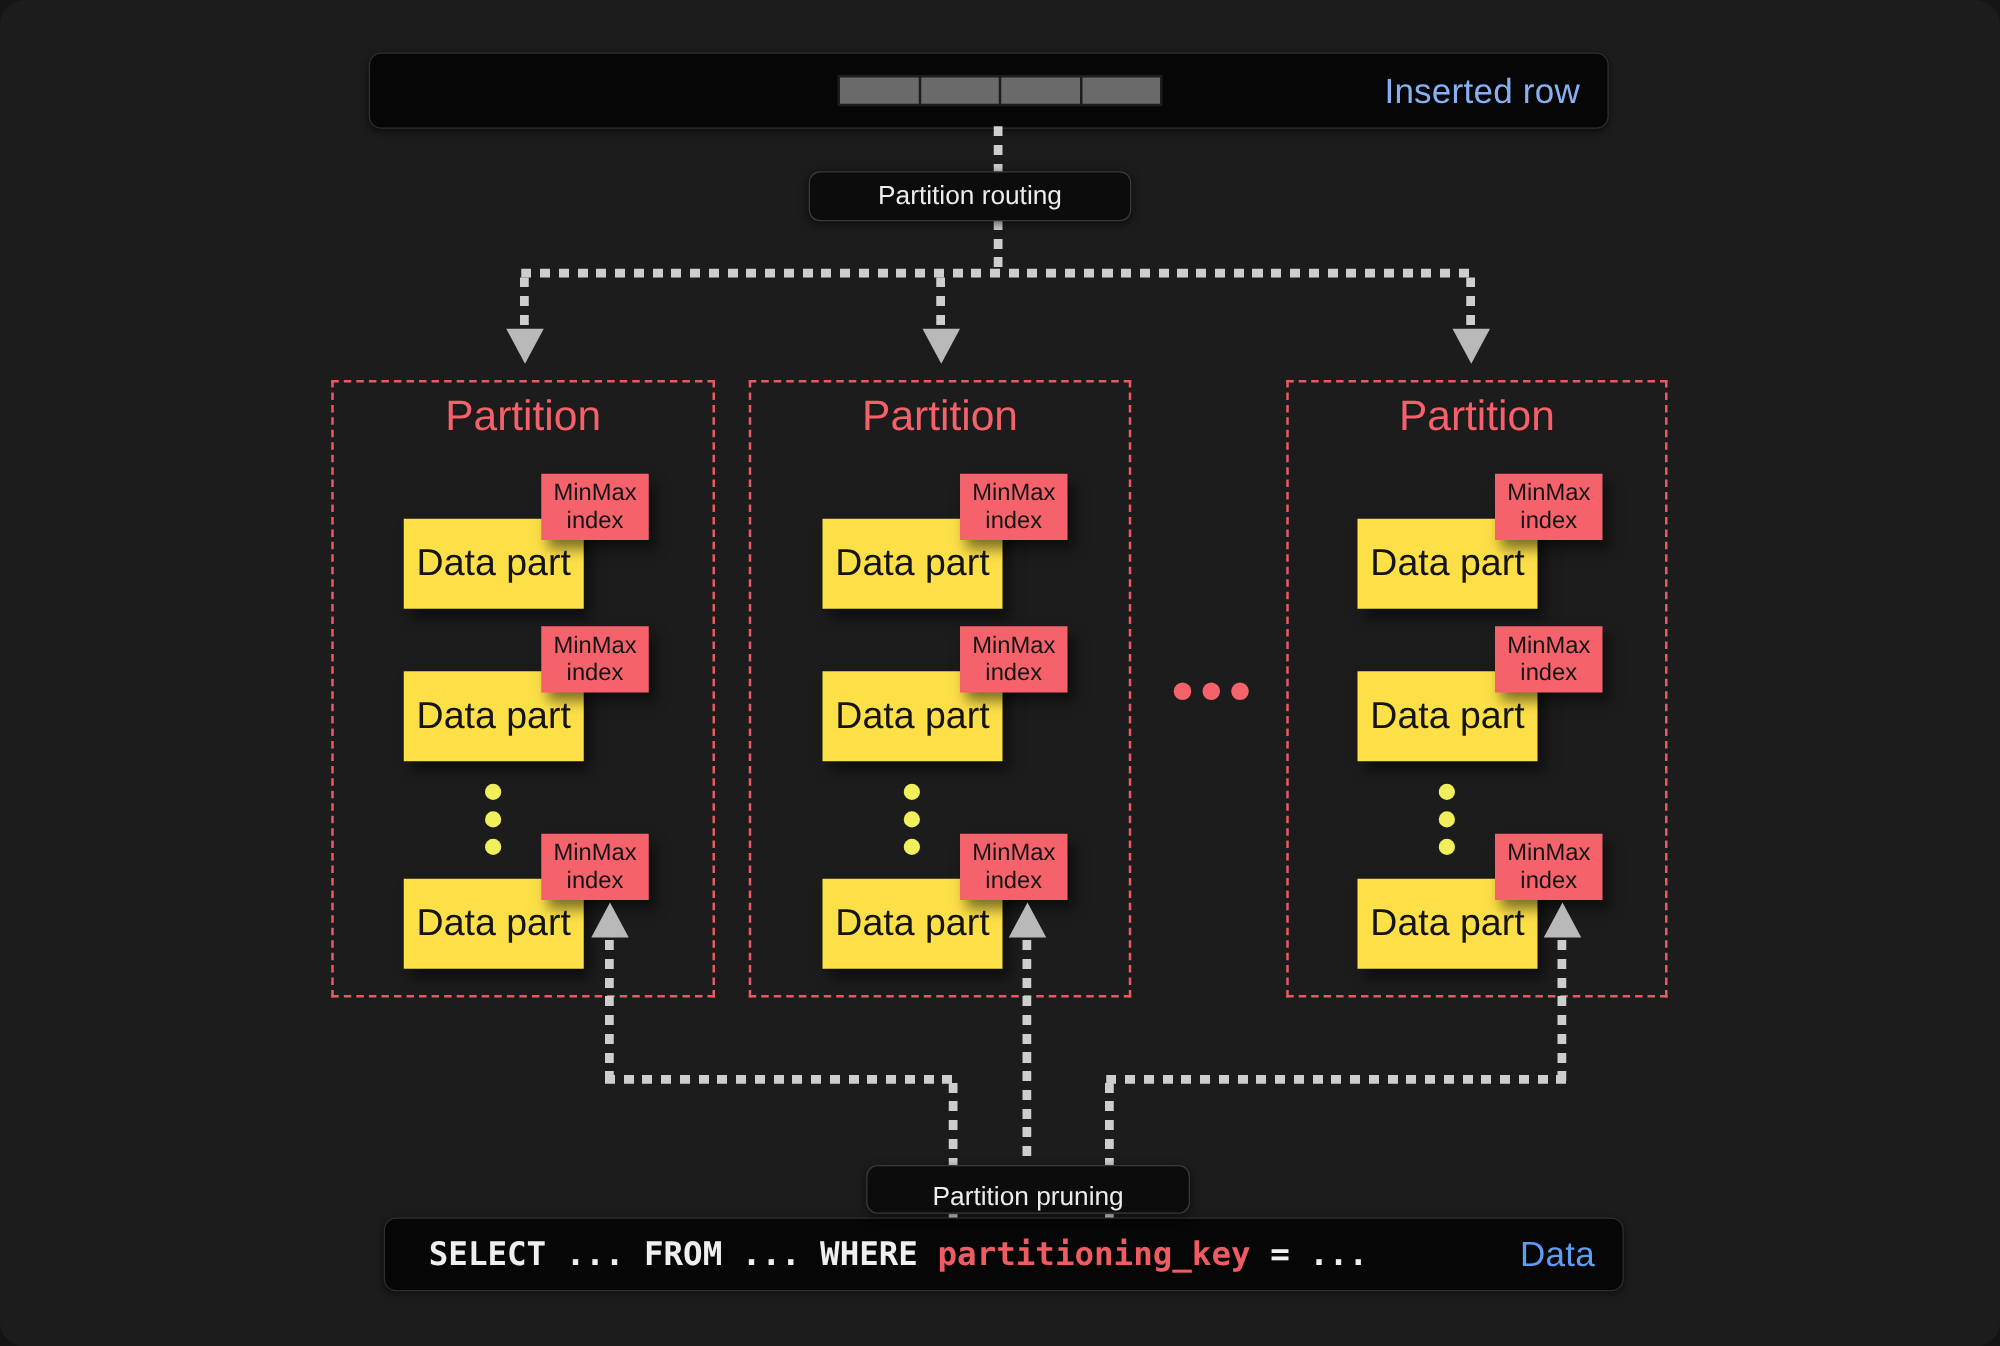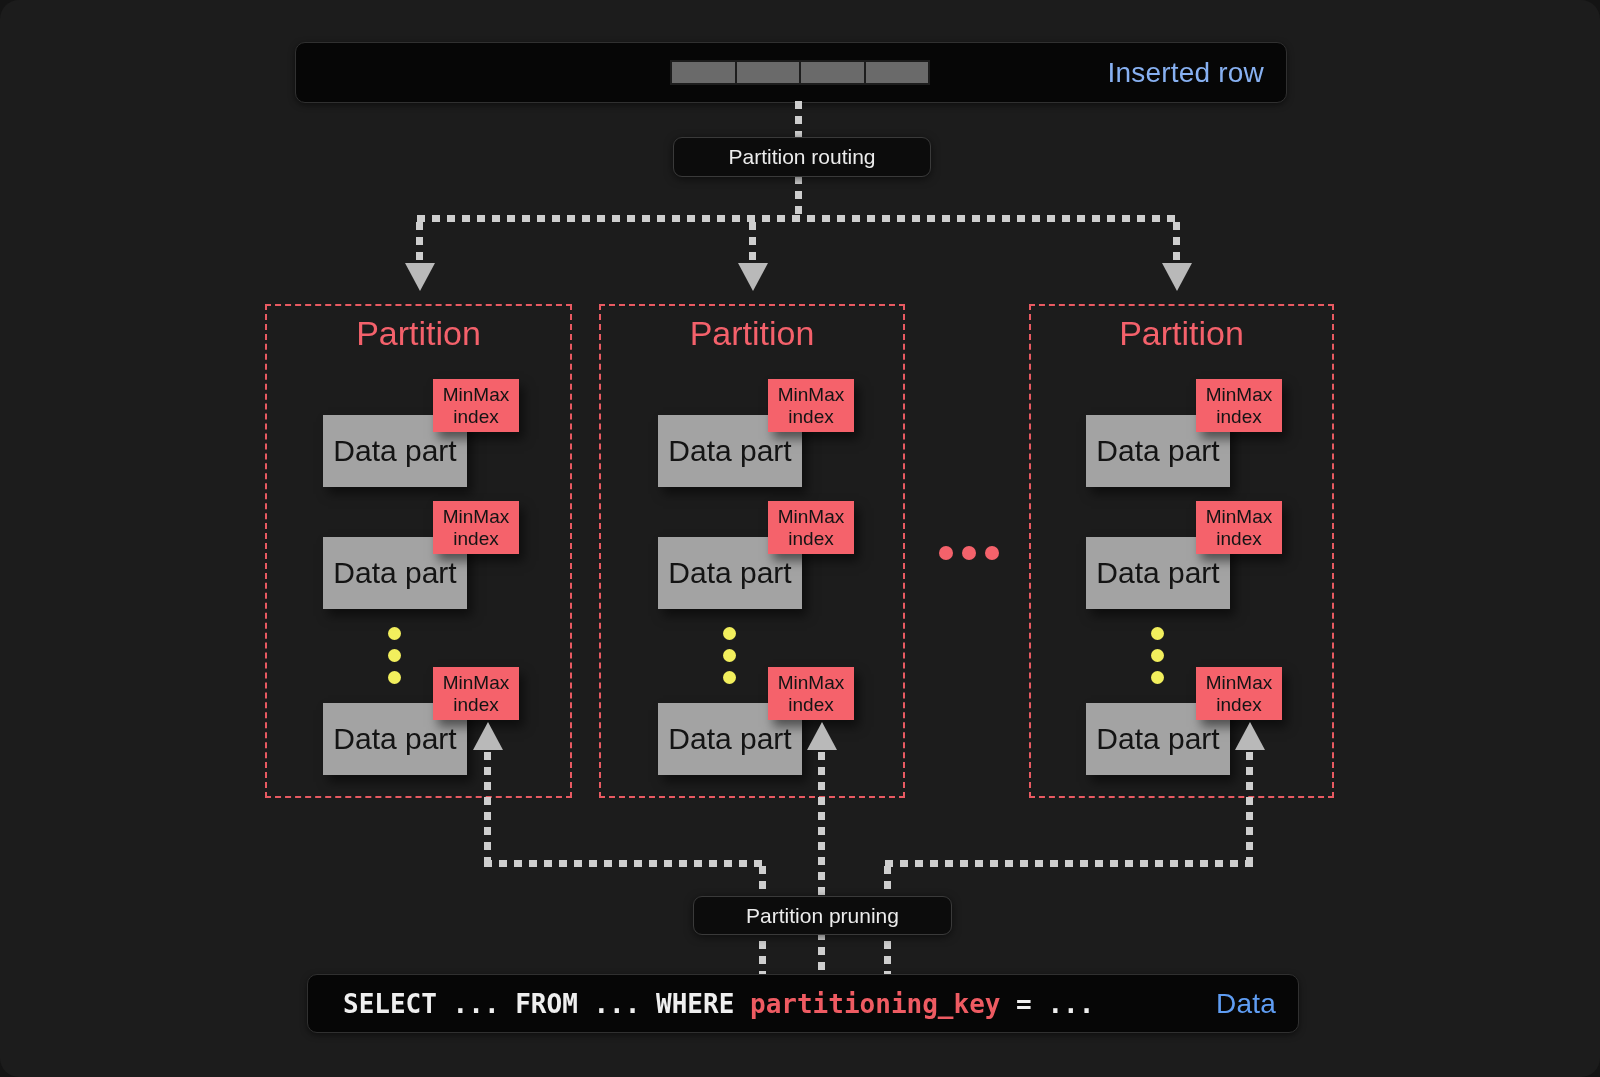--- a/index.html
+++ b/index.html
@@ -32,22 +32,22 @@
     font-family:"DejaVu Sans Mono","Liberation Mono",monospace;
     font-weight:bold;font-size:26px;color:#efefef;white-space:pre;
   }
   #sql-text .sql-key{color:#ee5b62;}
   
   .chip{
     position:absolute;background:#0c0c0c;border:1px solid #3a3a3a;border-radius:9px;
     display:flex;align-items:center;justify-content:center;
     font-size:21px;color:#ececec;z-index:6;box-shadow:0 2px 8px rgba(0,0,0,.55);
   }
-  #routing-chip{left:673px;top:137px;width:256px;height:38px;}
-  #pruning-chip{left:693px;top:896px;width:257px;height:37px;}
+  #routing-chip{left:647px;top:137px;width:256px;height:38px;}
+  #pruning-chip{left:693px;top:932px;width:257px;height:37px;align-items:flex-end;}
   
   .vline{
     position:absolute;width:7px;z-index:3;
     background-image:repeating-linear-gradient(to bottom,#cecece 0 8px,transparent 8px 15px);
   }
   .hline{
     position:absolute;height:7px;z-index:3;
     background-image:repeating-linear-gradient(to right,#cecece 0 8px,transparent 8px 15px);
   }
   .arrow-down{
@@ -71,21 +71,21 @@
   }
   .pair{position:absolute;width:196px;height:108px;}
   .minmax{
     position:absolute;right:0;top:0;width:86px;height:53px;z-index:2;
     background:#f5626b;color:#141414;display:flex;flex-direction:column;
     align-items:center;justify-content:center;font-size:19px;line-height:22px;
     box-shadow:5px 7px 10px rgba(0,0,0,.5);
   }
   .datapart{
     position:absolute;left:0;top:36px;width:144px;height:72px;z-index:1;
-    background:#a3a3a3;color:#141414;display:flex;align-items:center;justify-content:center;
+    background:#fde047;color:#141414;display:flex;align-items:center;justify-content:center;
     font-size:30px;box-shadow:5px 7px 10px rgba(0,0,0,.5);
   }
   .vdots{position:absolute;display:flex;flex-direction:column;gap:9px;}
   .vdots .dot{width:13px;height:13px;border-radius:50%;background:#f2ef5d;}
   #more-partitions{position:absolute;left:939px;top:546px;display:flex;gap:9px;z-index:2;}
   #more-partitions .dot{width:14px;height:14px;border-radius:50%;background:#f4626b;}
 </style>
 </head>
 <body>
 

